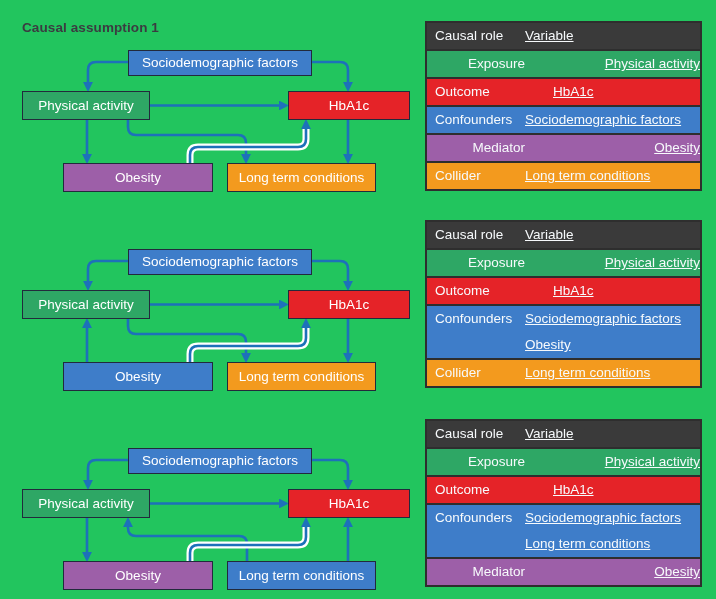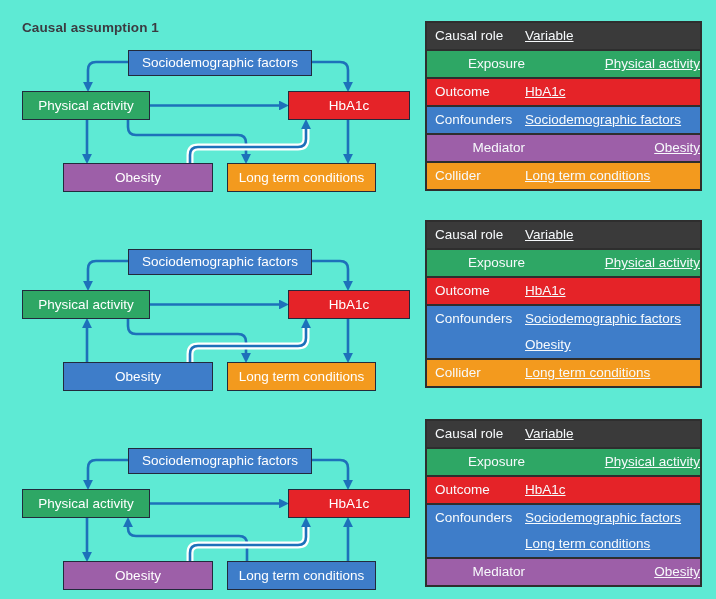--- a/index.html
+++ b/index.html
@@ -1,28 +1,28 @@
 <!DOCTYPE html>
 <html style="--blue: #3e7dc9; --green: #2ea765; --red: #e52328; --purple: #9d5fa8; --orange: #f39a1e; --dark: #3a3a3a; --arrow: #1d71ba;"><head>
 <meta charset="utf-8">
 <style>
   :root{
     --blue:#3e7dc9; --green:#2ea765; --red:#e52328; --purple:#9d5fa8;
     --orange:#f39a1e; --dark:#3a3a3a; --arrow:#1d71ba;
   }
   *{box-sizing:border-box; margin:0; padding:0;}
   body{background:#e8e8e8; font-family:"Liberation Sans","DejaVu Sans",sans-serif;}
-  .figure{position:relative; width:716px; height:599px; background:#5eead4; overflow:hidden;}
+  .figure{position:relative; width:716px; height:599px; background:#22c55e; overflow:hidden;}
   .section{position:absolute; left:0; width:716px; height:199px;}
   .section-title{position:absolute; left:22px; top:20px; font-size:13.5px; font-weight:700; color:#3b3b41; letter-spacing:.1px;}
   .dag-svg{position:absolute; left:0; top:0; width:420px; height:199px;}
   .node{position:absolute; display:flex; align-items:center; justify-content:center;
         color:#ffffff; font-size:13.5px; border:1.4px solid #222a3c; line-height:1;}
   .fill-blue{background:var(--blue);} .fill-green{background:var(--green);text-align:right;}
-  .fill-red{background:var(--red);} .fill-purple{background:var(--purple);text-align:right;}
+  .fill-red{background:var(--red);gap:28px;} .fill-purple{background:var(--purple);text-align:right;}
   .fill-orange{background:var(--orange);} .fill-dark{background:var(--dark);}
   .rtable{position:absolute; left:425px; top:21px; width:277px; border:2px solid #2e2e2e;}
   .trow{display:flex; align-items:flex-start; color:#f7fafc; font-size:13.5px; border-top:2px solid #2e2e2e;}
   .trow:first-child{border-top:none;}
   .cell-role{width:98px; padding-left:8px; line-height:26px; flex:none;}
   .cell-vars{flex:1; min-width:0;}
   .vline{line-height:26px; height:26px; white-space:nowrap;text-decoration:underline;}
   .hdr .cell-role,.hdr .vline{font-weight:400;}
   path.edge{fill:none; stroke:var(--arrow); stroke-width:2.6;}
   path.halo{fill:none; stroke:#ffffff; stroke-width:7;}

